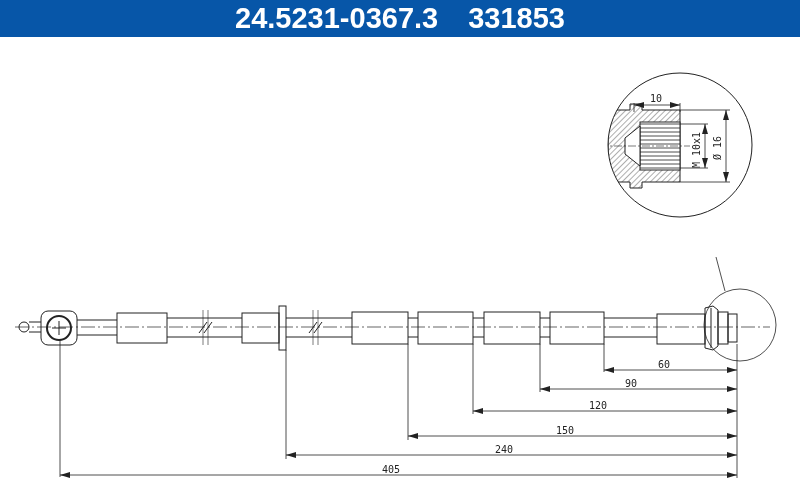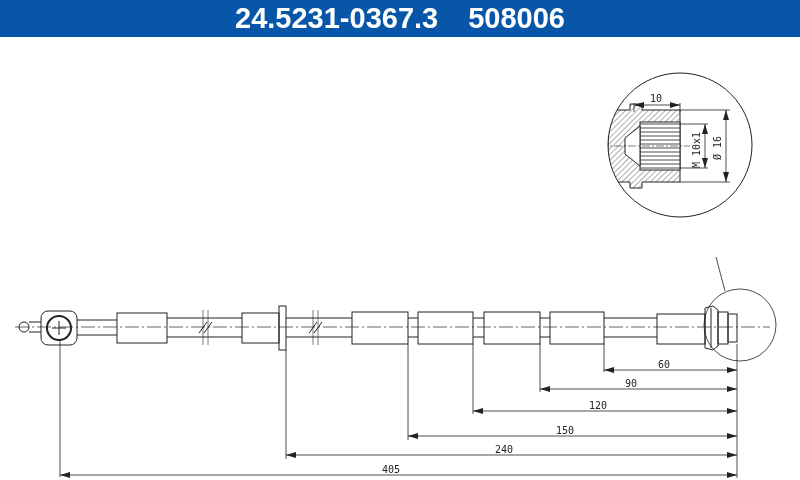--- a/index.html
+++ b/index.html
@@ -9,21 +9,21 @@
   .header .gap{display:inline-block;width:30px;}
   svg{position:absolute;left:0;top:0;}
   .dim{font-family:"DejaVu Sans Mono","Liberation Mono",monospace;font-size:10px;fill:#222;}
 </style>
 </head>
 <body>
 
 <div class="header">
   <span>24.5231-0367.3</span>
   <span class="gap"></span>
-  <span>508006</span>
+  <span>331853</span>
 </div>
 
 <svg width="800" height="480" viewBox="0 0 800 480">
   <defs>
     <marker id="arr" markerWidth="10" markerHeight="6" refX="10" refY="3" orient="auto" markerUnits="userSpaceOnUse">
       <path d="M0,0 L10,3 L0,6 z" fill="#222"></path>
     </marker>
     <marker id="arrs" markerWidth="10" markerHeight="6" refX="0" refY="3" orient="auto" markerUnits="userSpaceOnUse">
       <path d="M10,0 L0,3 L10,6 z" fill="#222"></path>
     </marker>

